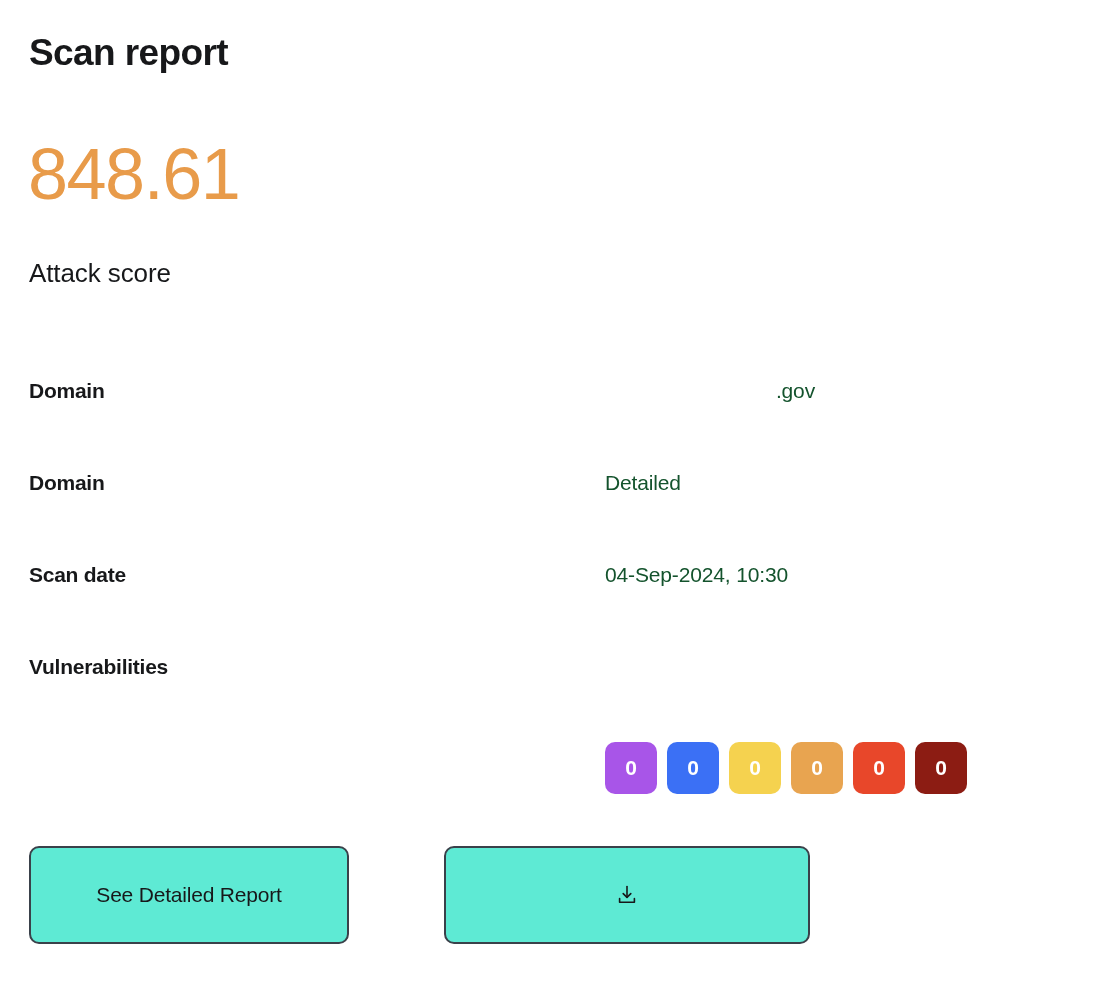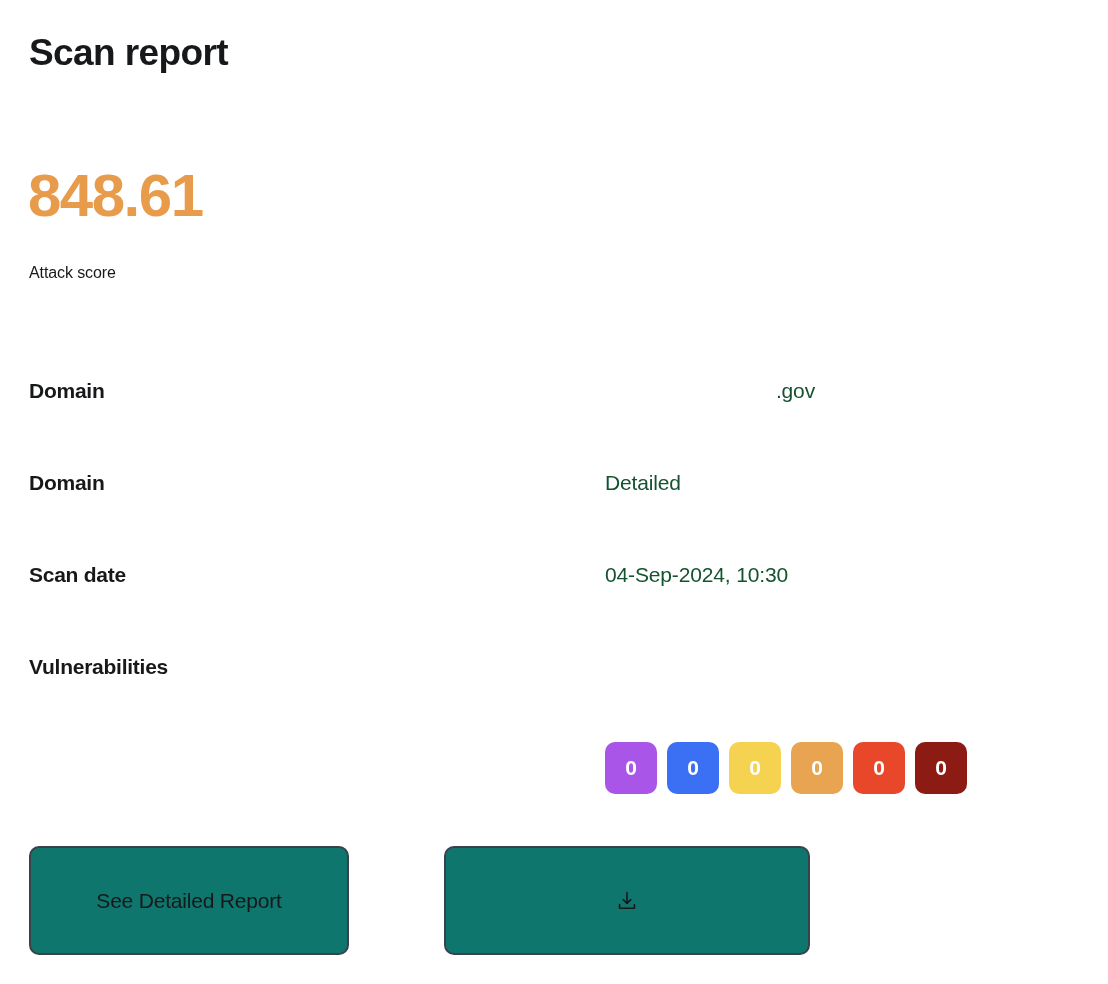--- a/index.html
+++ b/index.html
@@ -38,32 +38,32 @@
     letter-spacing: -0.6px;
     line-height: 46px;
     color: #17181a;
     margin: 0;
   }
 
   
   .score-value {
     position: absolute;
     left: 28px;
-    top: 148px;
-    font-size: 60px;
-    font-weight: 700;
+    top: 126px;
+    font-size: 72px;
+    font-weight: 400;
     letter-spacing: -1.5px;
     line-height: 96px;
     color: #e89b4a;
   }
   .score-label {
     position: absolute;
     left: 29px;
     top: 259px;
-    font-size: 16px;
+    font-size: 26px;
     font-weight: 400;
     line-height: 28px;
     letter-spacing: -0.1px;
     color: #17181a;
   }
 
   
   .details {
     position: absolute;
     left: 0;
@@ -126,23 +126,23 @@
 
   
   .actions {
     position: absolute;
     left: 29px;
     top: 846px;
     display: flex;
     gap: 95px;
   }
   .btn {
-    height: 109px;
+    height: 98px;
     box-sizing: border-box;
-    background: #0f766e;
+    background: #5eead4;
     border: 2px solid #3a414a;
     border-radius: 10px;
     display: flex;
     align-items: center;
     justify-content: center;
     gap: 18px;
     font-family: "Liberation Sans", sans-serif;
     font-size: 21px;
     font-weight: 400;
     letter-spacing: -0.2px;

